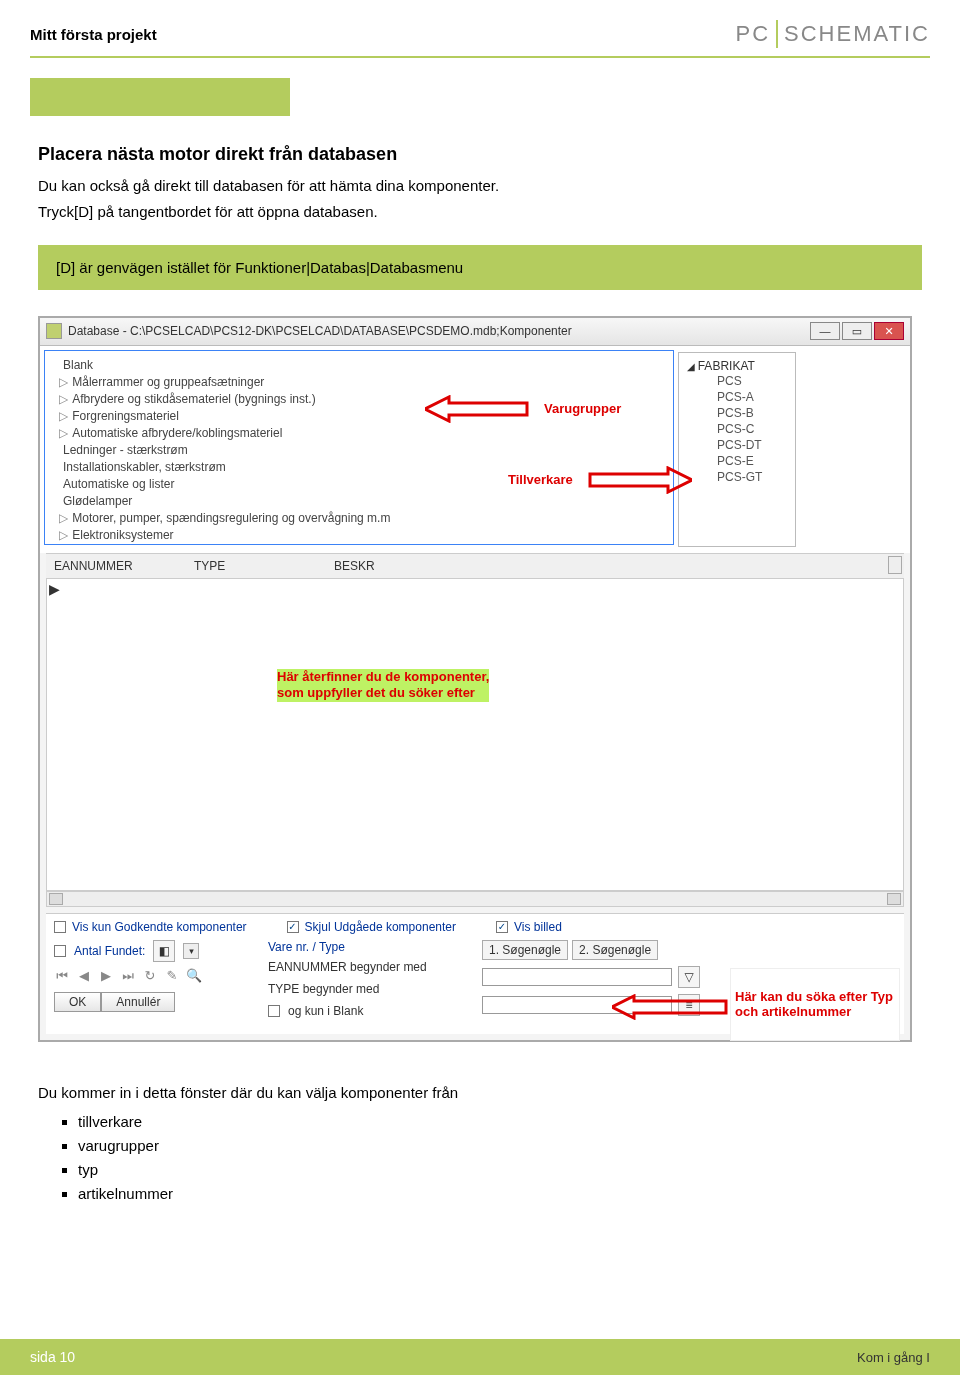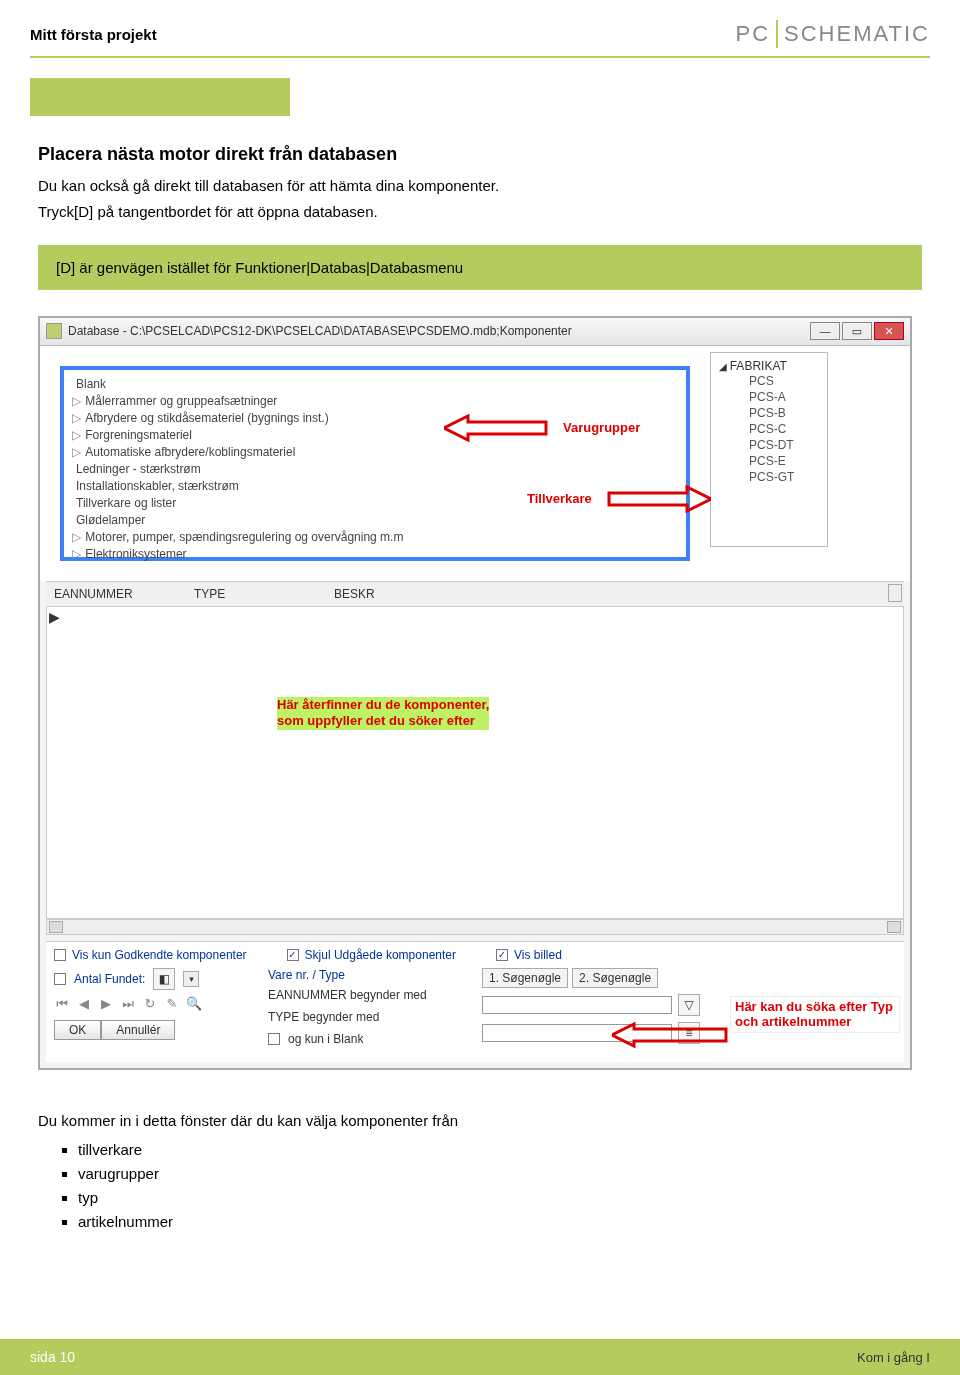--- a/index.html
+++ b/index.html
@@ -66,23 +66,23 @@
   }
   .titlebar-text { font-size: 12px; color: #333; flex: 1; }
   .win-btns { display: flex; gap: 2px; }
   .win-btn {
     width: 30px; height: 18px; border: 1px solid #888; background: #eee;
     display: flex; align-items: center; justify-content: center; font-size: 11px;
   }
   .win-btn.close { background: #d9534f; color: #fff; border-color: #a03; }
   .panes { display: flex; background: #fff; }
   .left-pane {
-    border: 4px solid #3b82f6;
-    margin: 20px;
-    padding: 6px 8px;
+    border: 1px solid #3b82f6;
+    margin: 4px;
+    padding: 6px 14px;
     width: 630px;
     height: 195px;
     background: #fff;
     position: relative;
   }
   .right-pane {
     border: 1px solid #bbb;
     margin: 6px 6px 6px 0;
     padding: 6px 8px;
     width: 118px;
@@ -184,21 +184,21 @@
   }
   .icon-box {
     width: 22px; height: 22px; border: 1px solid #aaa; background: #f5f5f5;
     display: inline-flex; align-items: center; justify-content: center;
   }
   .ann-searchbox {
     position: absolute;
     right: 4px; top: 54px;
     color: #d00; font-weight: bold; font-size: 13px; background: #fff;
     border: 1px solid #eee;
-    padding: 2px 4px;
+    padding: 20px 4px;
     line-height: 1.2;
     width: 170px;
   }
   .arrow-search {
     position: absolute;
     right: 172px; top: 80px;
   }
   .after-text { margin-top: 40px; font-size: 15px; line-height: 1.5; }
   .bullet-list { margin-left: 40px; margin-top: 6px; }
   .bullet-list li { list-style: square; font-size: 15px; line-height: 1.6; }
@@ -256,21 +256,21 @@
 
     <div class="panes">
       <div class="left-pane">
         <div class="tree-line root"><span class="tree-exp"></span><span>Blank</span></div>
         <div class="tree-line root"><span class="tree-exp">▷</span><span>Målerrammer og gruppeafsætninger</span></div>
         <div class="tree-line root"><span class="tree-exp">▷</span><span>Afbrydere og stikdåsemateriel (bygnings inst.)</span></div>
         <div class="tree-line root"><span class="tree-exp">▷</span><span>Forgreningsmateriel</span></div>
         <div class="tree-line root"><span class="tree-exp">▷</span><span>Automatiske afbrydere/koblingsmateriel</span></div>
         <div class="tree-line root"><span class="tree-exp"></span><span>Ledninger - stærkstrøm</span></div>
         <div class="tree-line root"><span class="tree-exp"></span><span>Installationskabler, stærkstrøm</span></div>
-        <div class="tree-line root"><span class="tree-exp"></span><span>Tillverkare og lister</span></div>
+        <div class="tree-line root"><span class="tree-exp"></span><span>Automatiske og lister</span></div>
         <div class="tree-line root"><span class="tree-exp"></span><span>Glødelamper</span></div>
         <div class="tree-line root"><span class="tree-exp">▷</span><span>Motorer, pumper, spændingsregulering og overvågning m.m</span></div>
         <div class="tree-line root"><span class="tree-exp">▷</span><span>Elektroniksystemer</span></div>
 
         <div class="arrow-left" style="top:44px; left:380px;">
           <svg width="108" height="28">
             <polygon points="0,14 24,2 24,8 102,8 102,20 24,20 24,26" fill="none" stroke="#d00" stroke-width="3"></polygon>
           </svg>
           <span class="ann-label">Varugrupper</span>
         </div>

